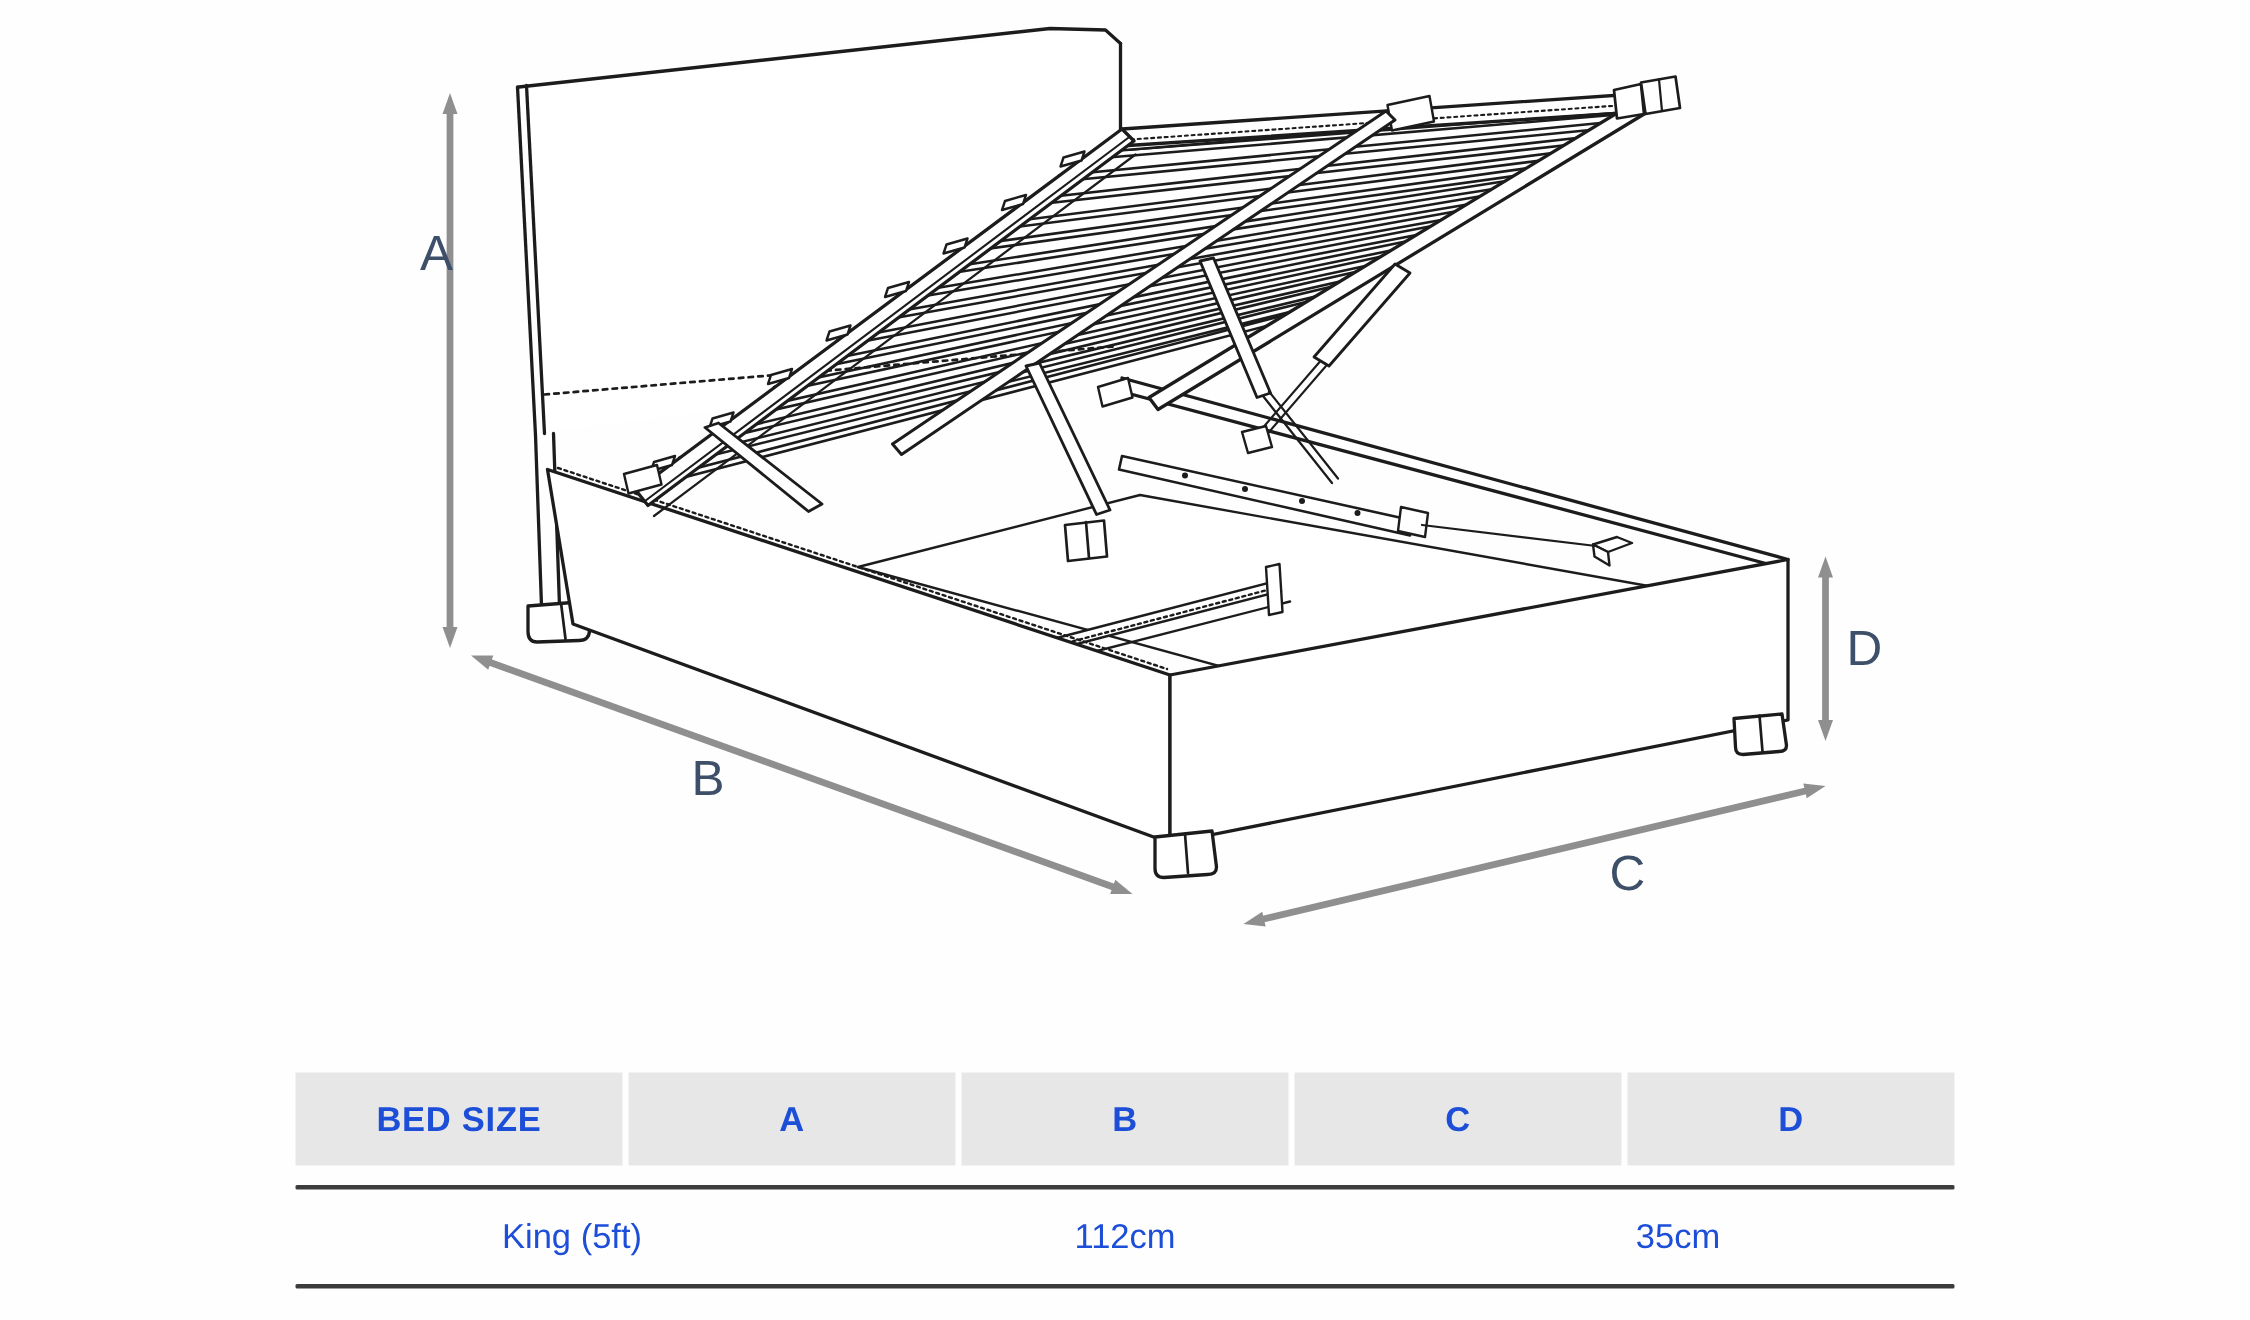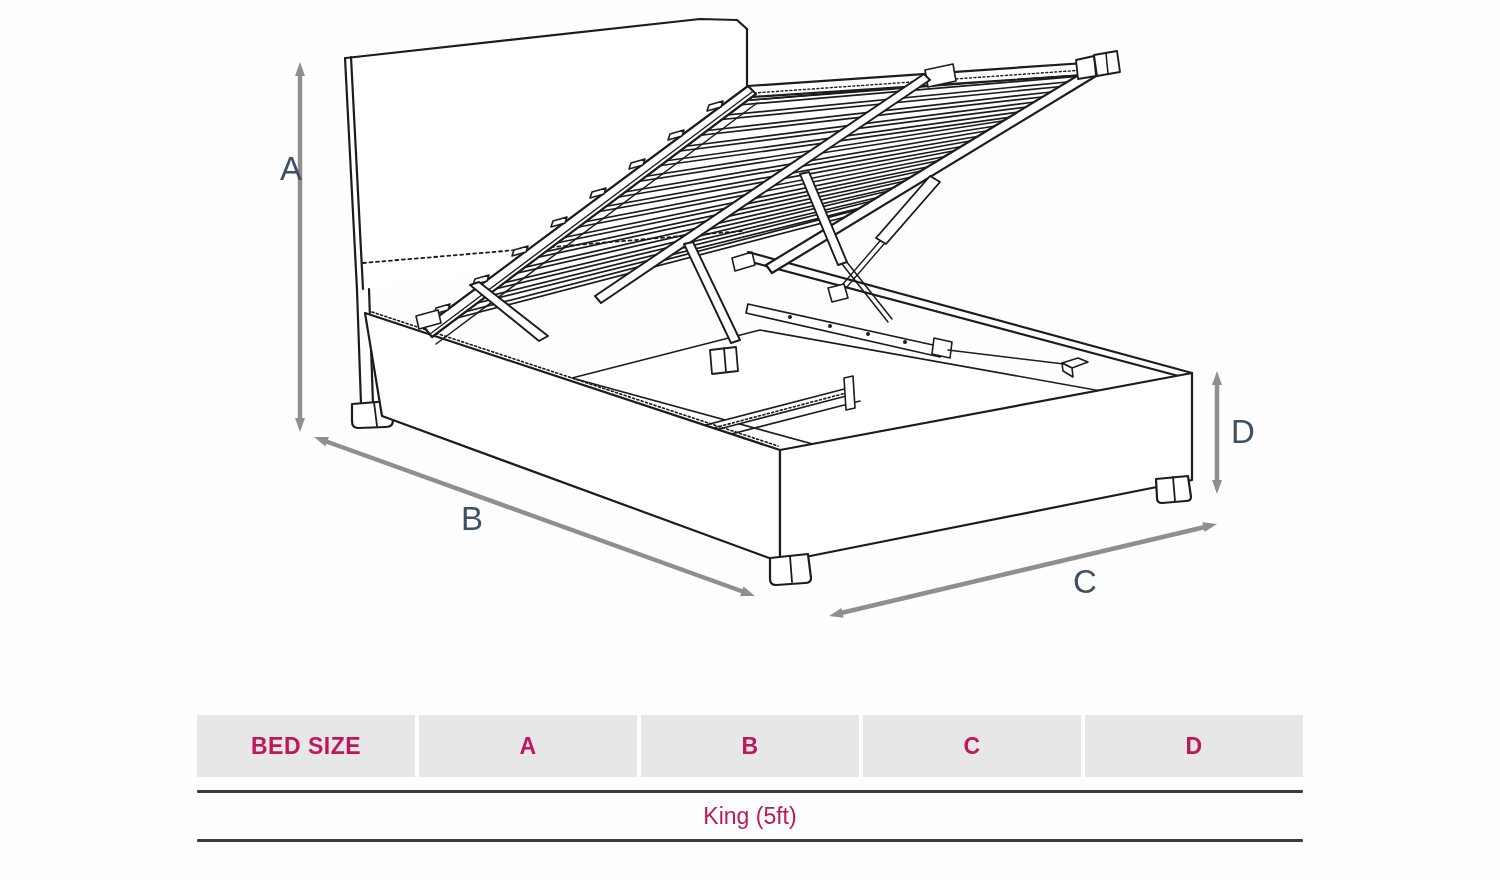--- a/index.html
+++ b/index.html
@@ -1,27 +1,27 @@
 <!DOCTYPE html>
 <html><head>
 <meta charset="utf-8">
 <style>
   html,body{margin:0;padding:0;background:#ffffff;}
   .page{position:relative;width:1500px;height:880px;background:#fefefe;overflow:hidden;
         font-family:"Liberation Sans",sans-serif;}
   .diagram-wrap{position:absolute;left:0;top:0;width:1500px;height:700px;}
   svg text.dim-label{font-family:"Liberation Sans",sans-serif;font-size:33px;fill:#3e5069;}
   
-  .size-table{position:absolute;left:197px;top:715px;width:1106px;color:#be185d;}
+  .size-table{position:absolute;left:197px;top:715px;width:1106px;color:#1d4ed8;}
   .thead{display:flex;gap:4px;height:62px;}
   .thead .cell{flex:1;background:#e7e7e7;display:flex;align-items:center;justify-content:center;
                font-size:23px;font-weight:700;letter-spacing:.5px;}
   .rule{height:3px;background:#3c3c3c;border-radius:1px;}
   .rule.top{margin-top:13px;}
-  .tbody-row{display:flex;height:46px;}
+  .tbody-row{display:flex;height:63px;}
   .tbody-row .cell{flex:1;display:flex;align-items:center;justify-content:center;
                    font-size:23px;font-weight:400;}
 </style>
 </head>
 <body>
 
 <div class="page">
 
   <div class="diagram-wrap">
   <svg width="1500" height="700" viewBox="0 0 1500 700" xmlns="http://www.w3.org/2000/svg">
@@ -208,17 +208,19 @@
     <div class="thead">
       <div class="cell">BED SIZE</div>
       <div class="cell">A</div>
       <div class="cell">B</div>
       <div class="cell">C</div>
       <div class="cell">D</div>
     </div>
     <div class="rule top"></div>
     <div class="tbody-row">
       <div class="cell">King (5ft)</div>
+      <div class="cell">112cm</div>
+      <div class="cell">35cm</div>
     </div>
     <div class="rule"></div>
   </div>
 
 </div>
 
 </body></html>

